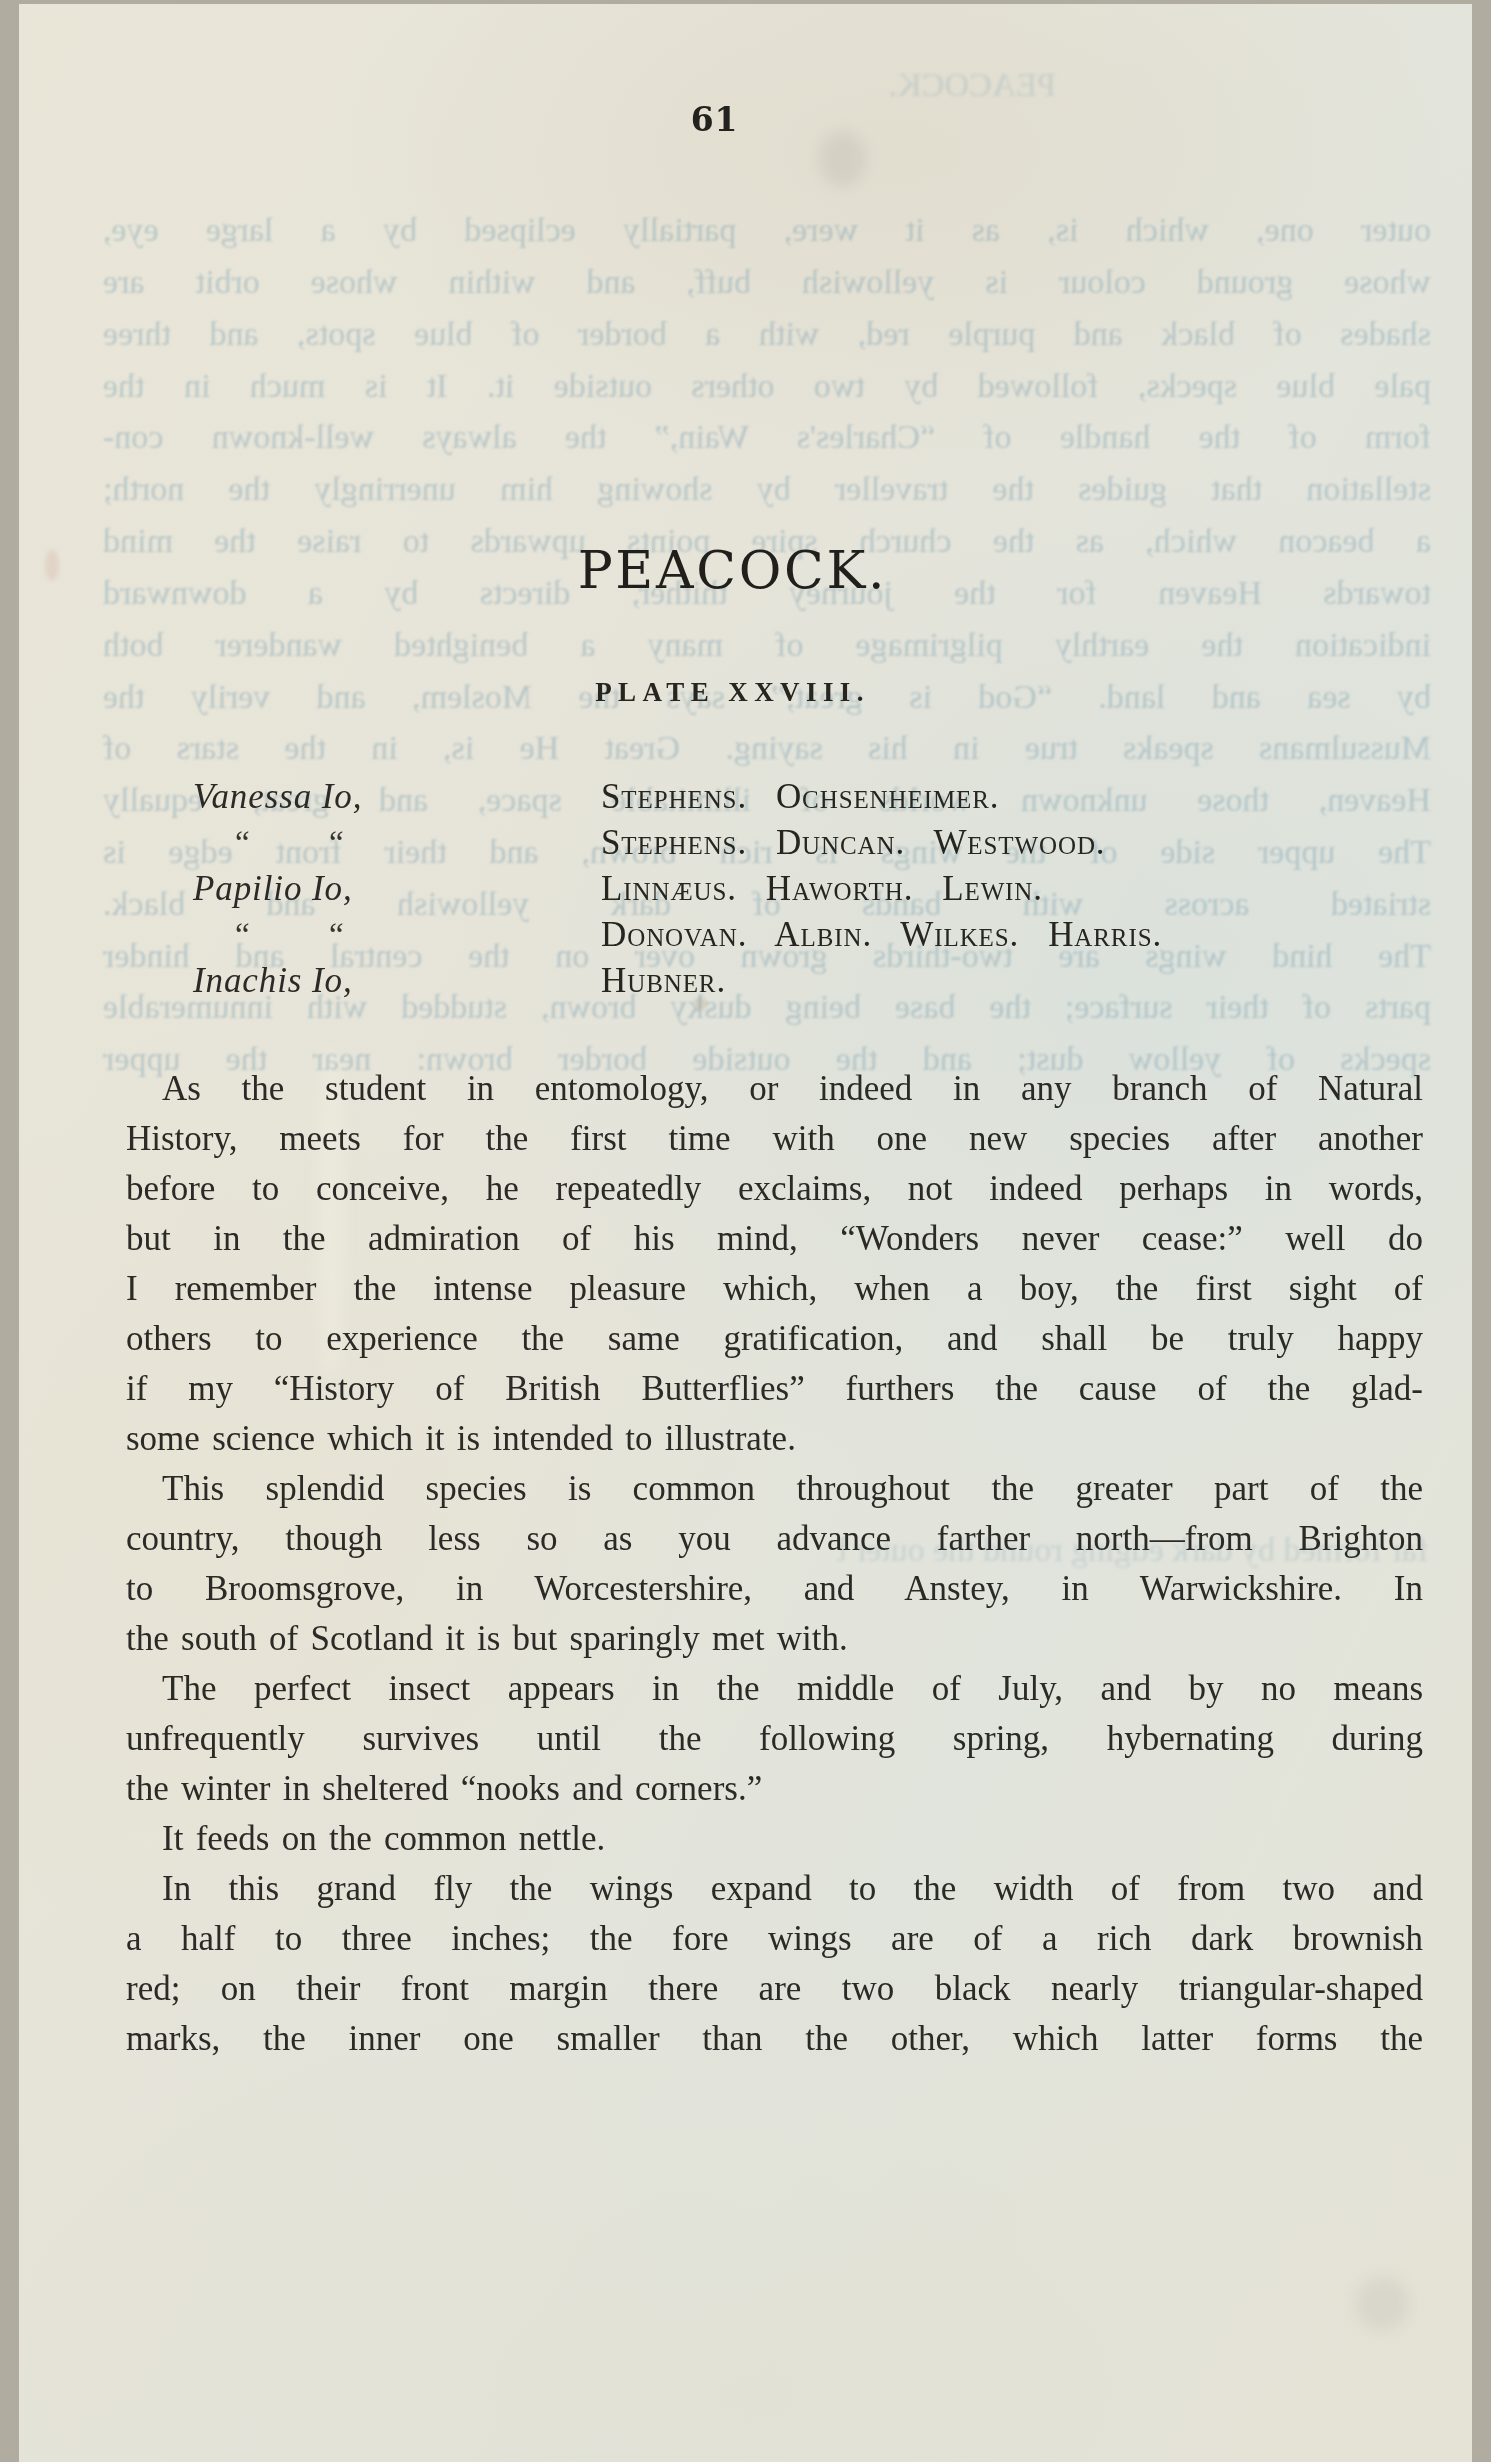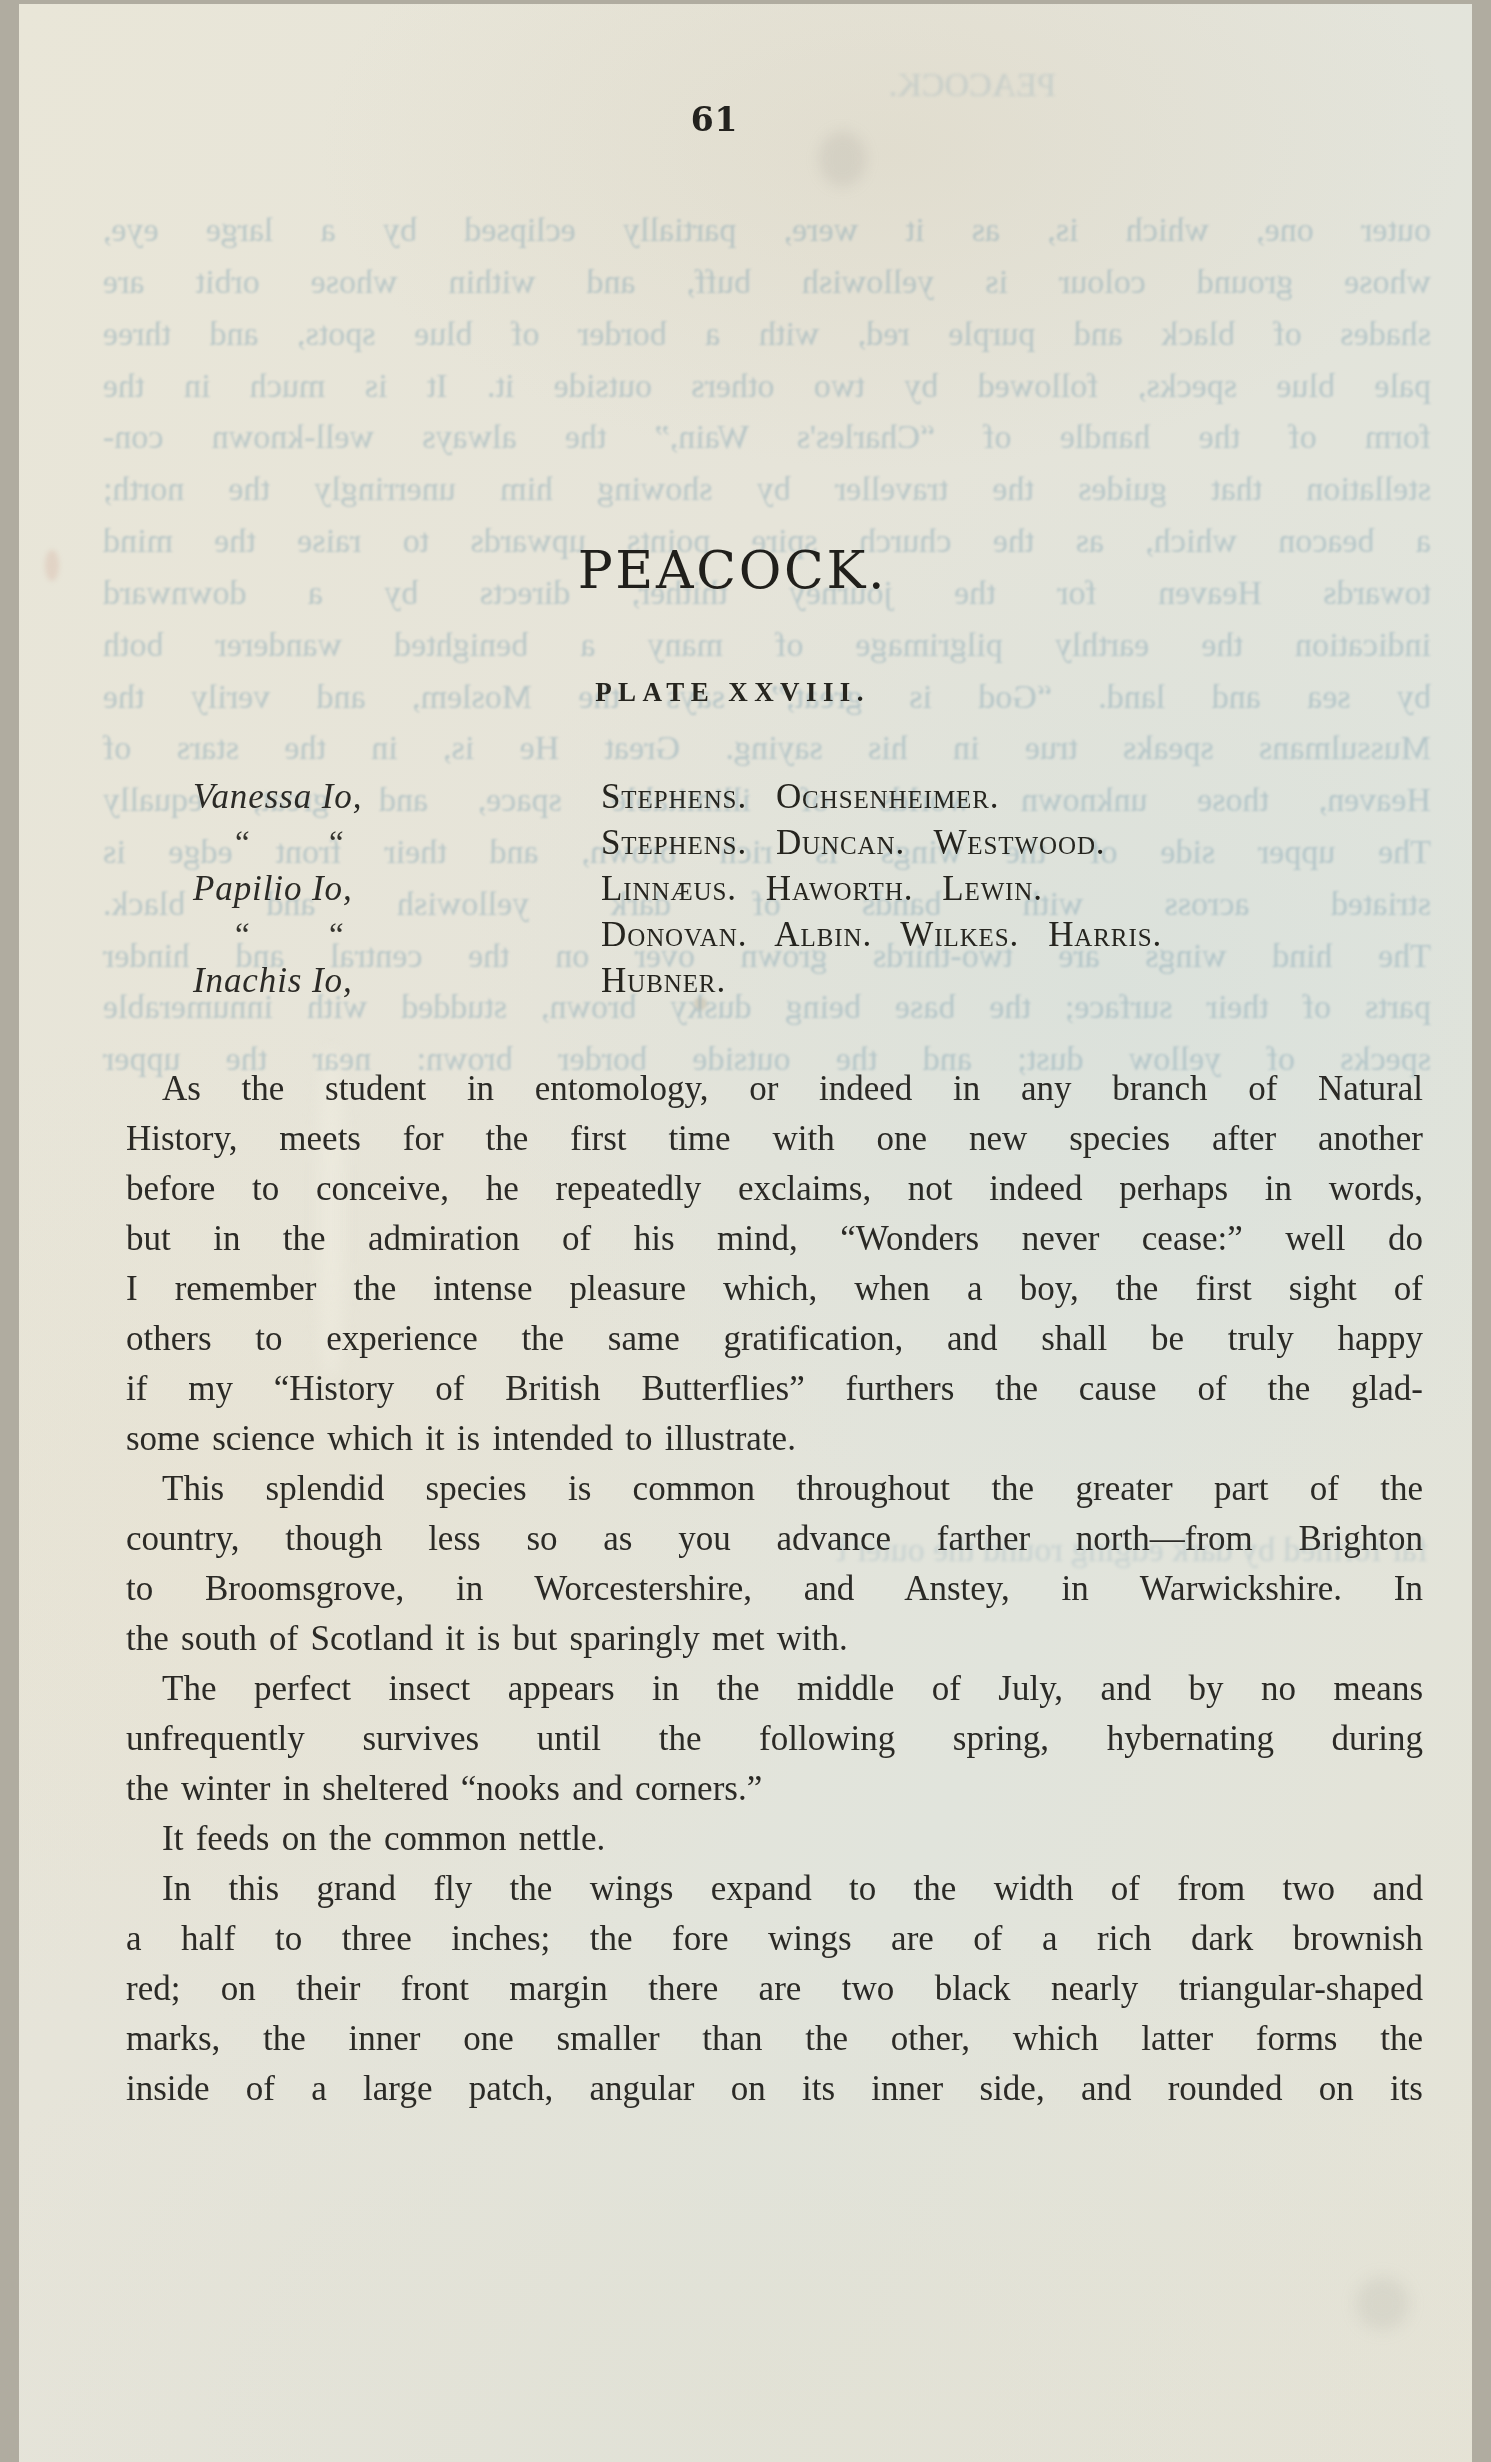--- a/index.html
+++ b/index.html
@@ -165,19 +165,18 @@
           <div class="bline last">the winter in sheltered “nooks and corners.”</div>
         </div>
         <div class="para">
           <div class="bline first last">It feeds on the common nettle.</div>
         </div>
         <div class="para">
           <div class="bline first">In this grand fly the wings expand to the width of from two and</div>
           <div class="bline">a half to three inches; the fore wings are of a rich dark brownish</div>
           <div class="bline">red; on their front margin there are two black nearly triangular-shaped</div>
           <div class="bline">marks, the inner one smaller than the other, which latter forms the</div>
-          <div class="bline">inside of a large patch, angular on its inner side, and rounded on its</div>
         </div>
       </div>
   </div>
 
 </div>
 
 
 </body></html>

